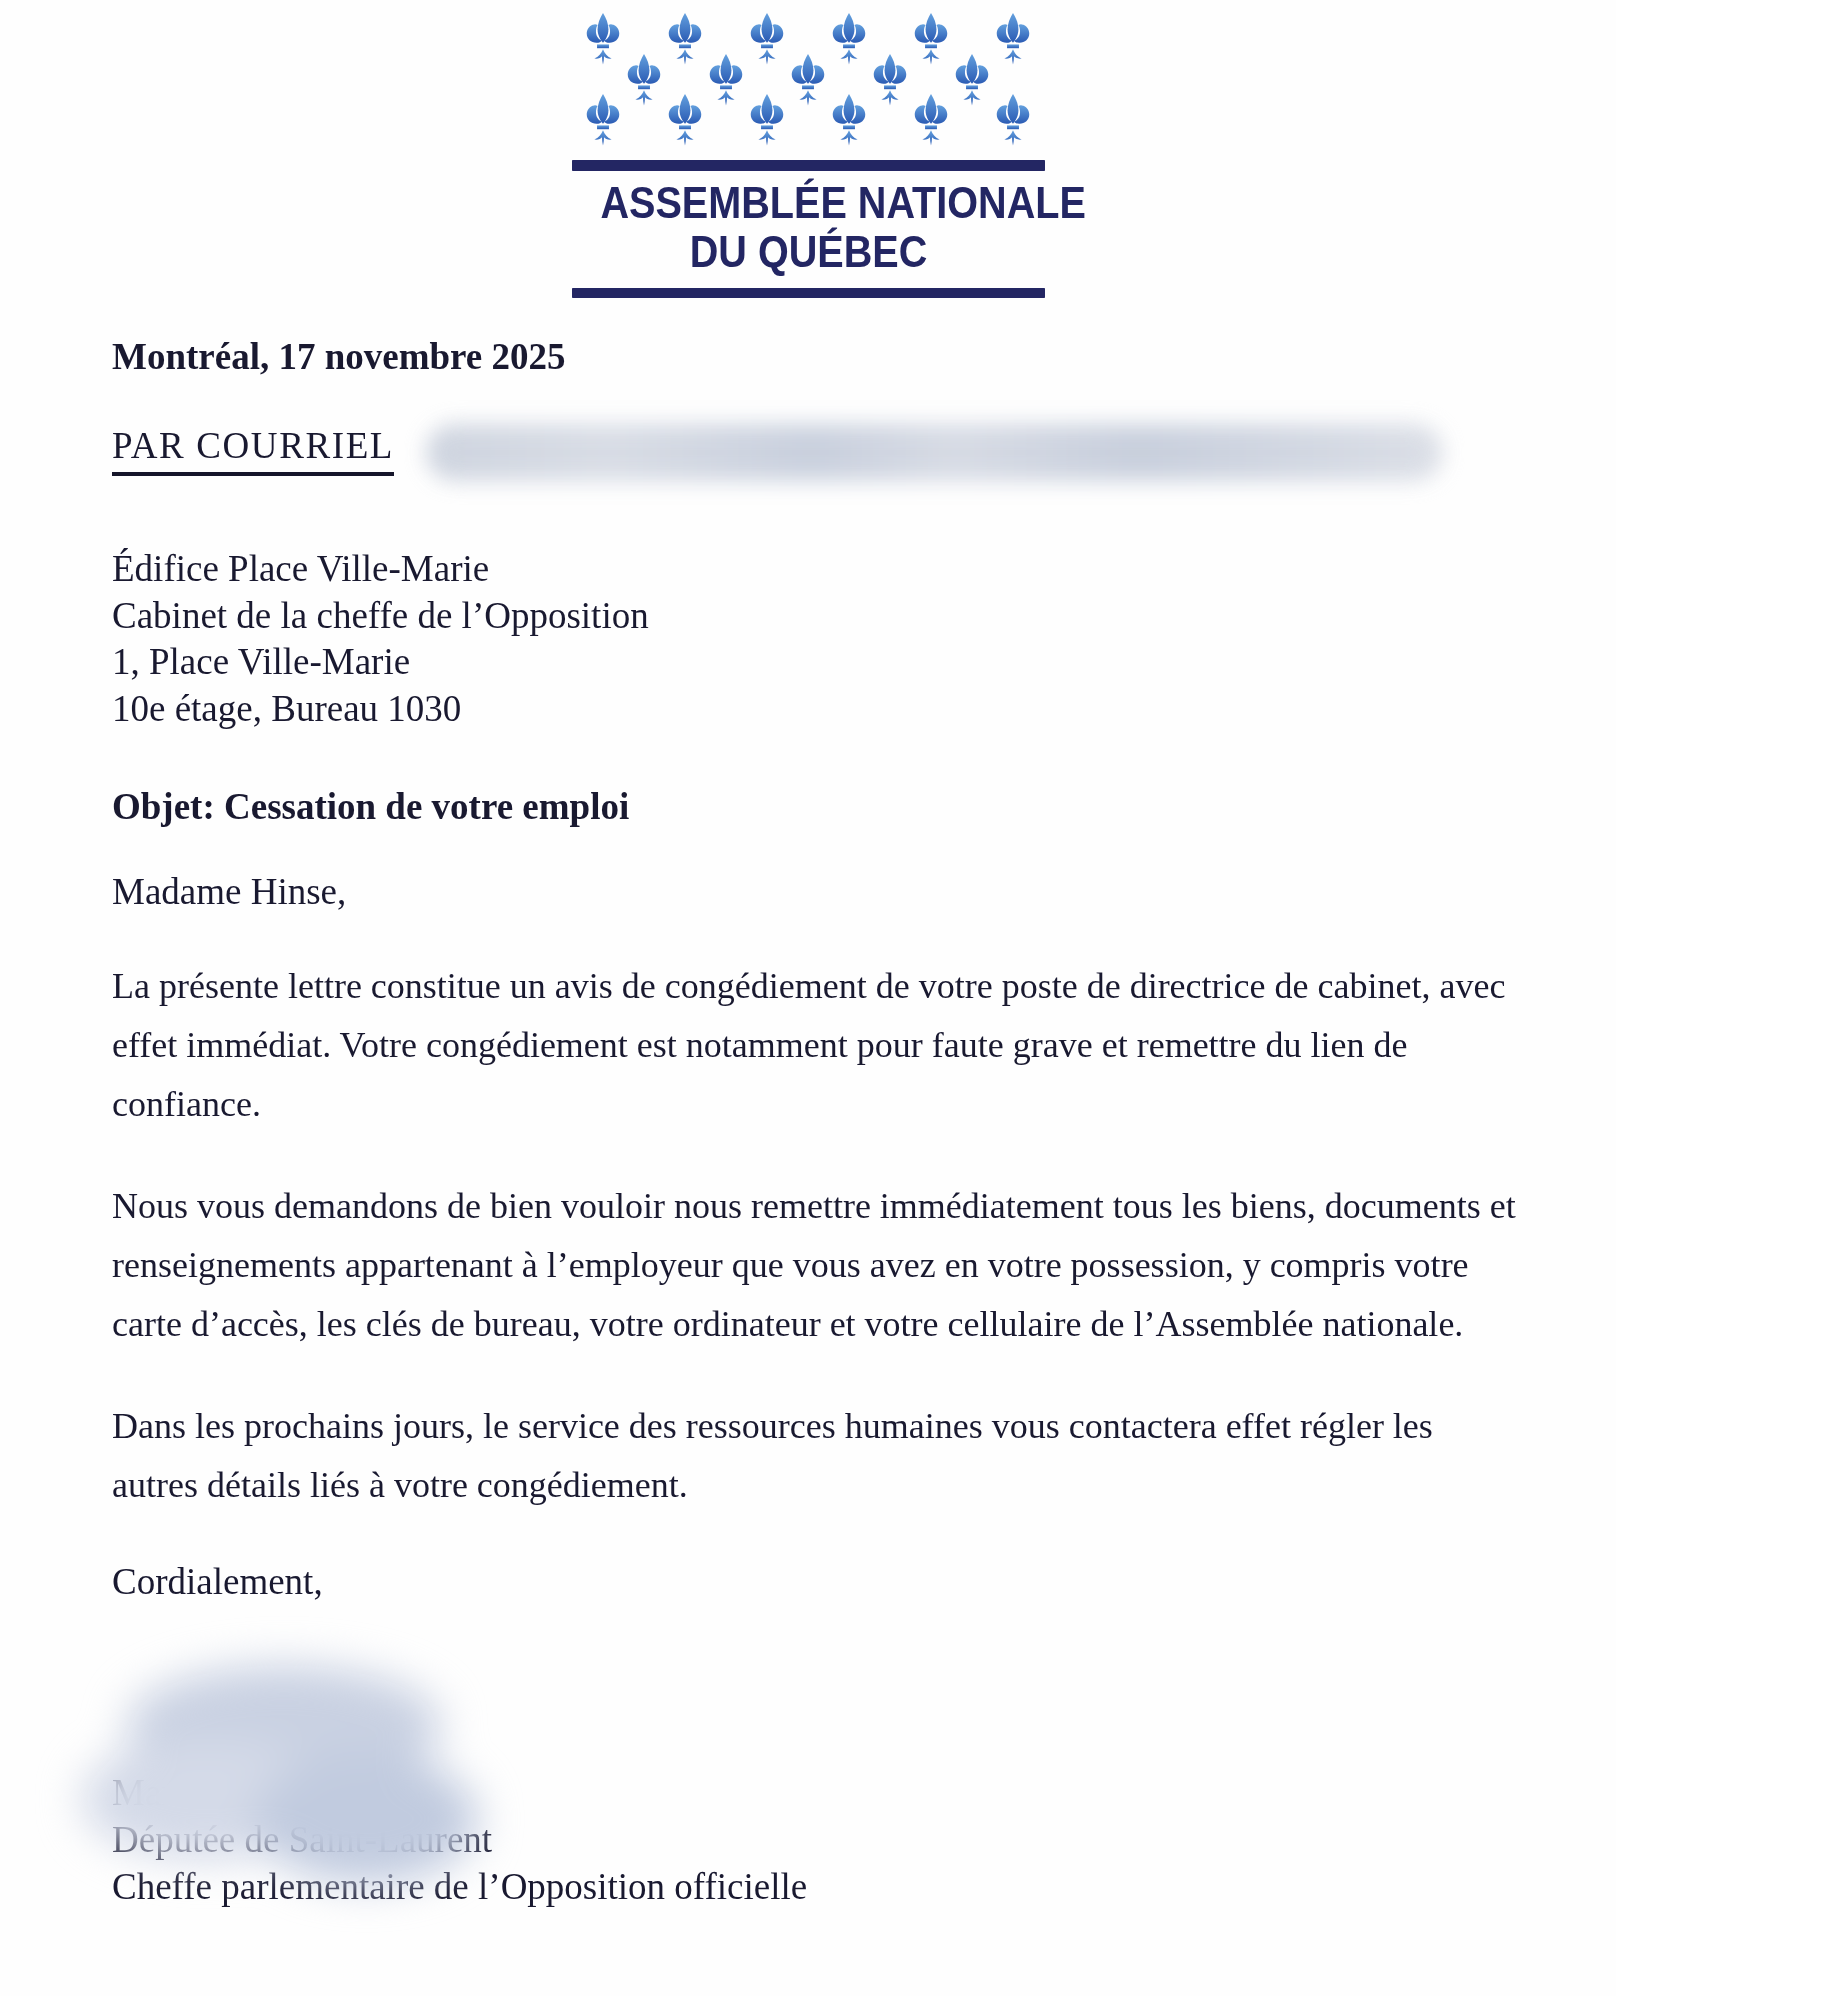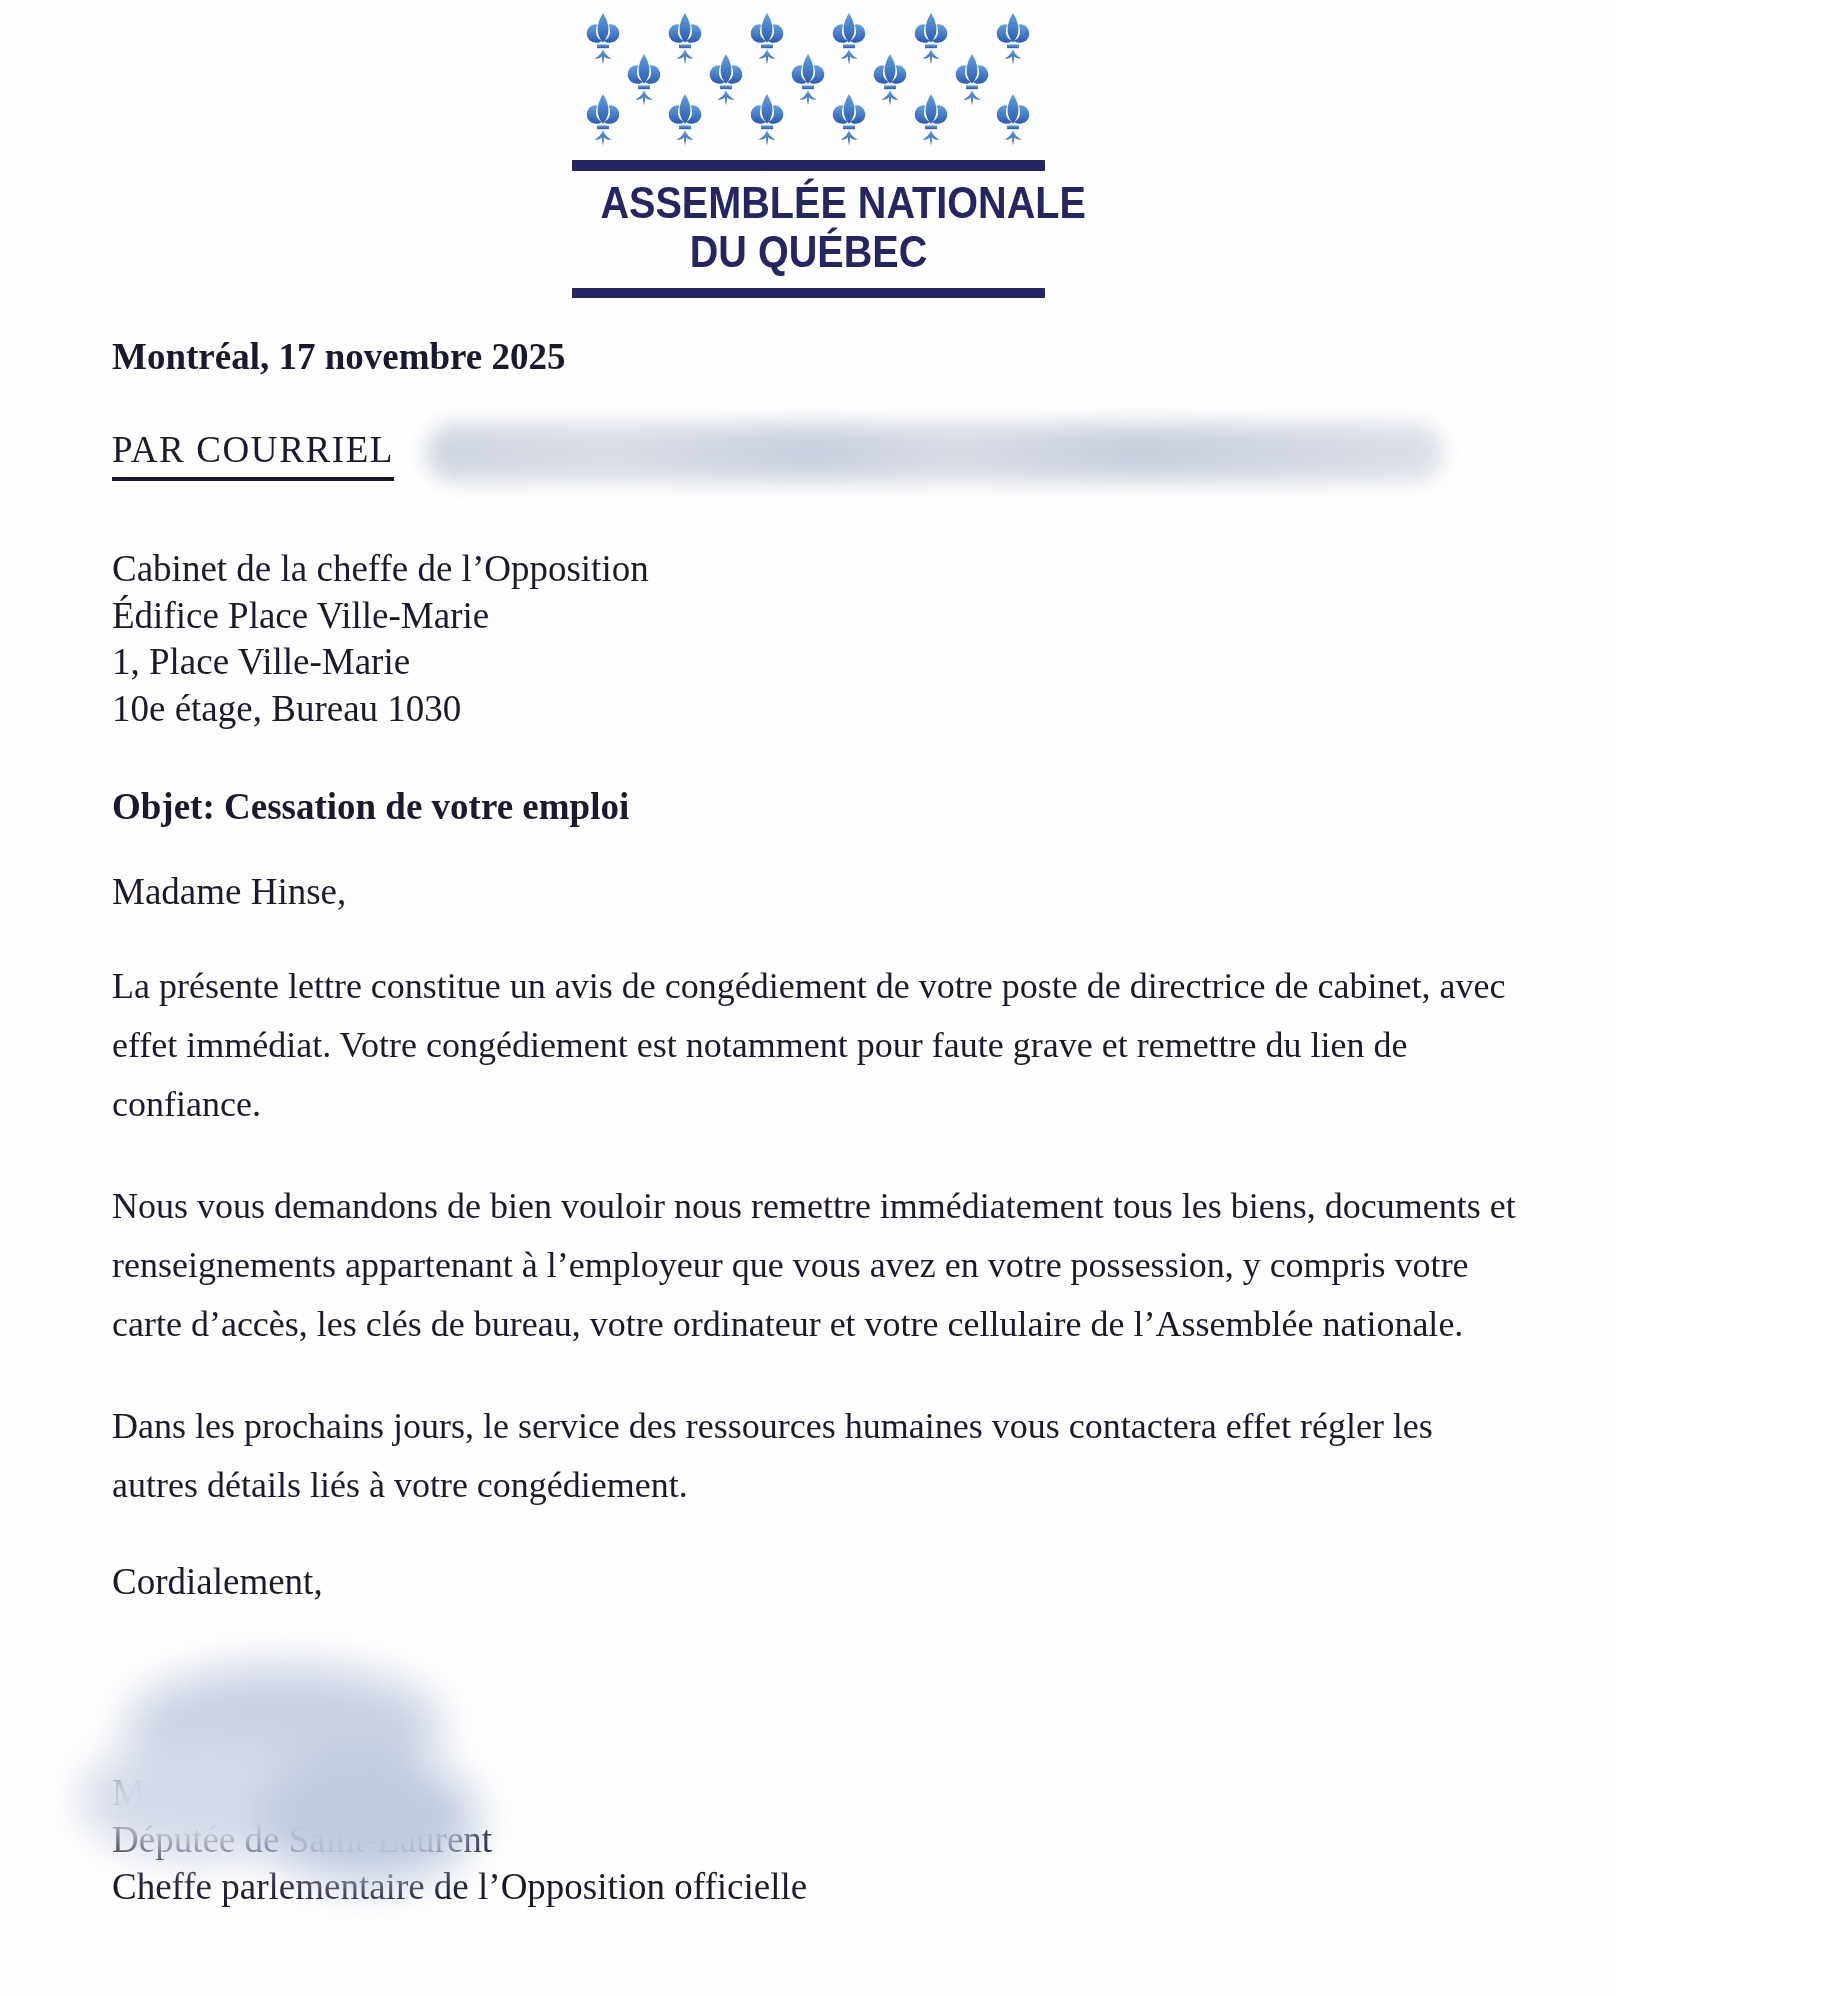--- a/index.html
+++ b/index.html
@@ -21,21 +21,21 @@
   .bar-bottom { margin-top:13.8px; }
   .org-name {
     font-family:"Liberation Sans", sans-serif; font-weight:bold;
     color:#232663; font-size:45px; line-height:1.0;
     transform:scaleX(0.88); white-space:nowrap;
   }
   .org-name2 { margin-top:4px; }
   
   .content { padding:0 89px 0 112px; }
   .dateline { margin-top:37px; font-size:37px; font-weight:bold; }
-  .delivery { margin-top:41px; font-size:37px; display:flex; align-items:flex-end; }
+  .delivery { margin-top:41px; font-size:37px; display:flex; align-items:center; }
   .delivery-label {
     border-bottom:4px solid #15152a; padding-bottom:5.7px; letter-spacing:1.6px;
     white-space:nowrap;
   }
   .email-blur {
     display:inline-block; width:1017px; height:57px; margin-left:32px; margin-top:4.9px;
     border-radius:29px;
     background:linear-gradient(90deg,#c6cdda 0%,#d2d7e1 18%,#c0c8d8 38%,#d0d5e0 52%,#bfc7d7 70%,#ccd2de 88%,#d6dae3 100%);
     filter:blur(10.5px); opacity:0.85;
   }
@@ -144,22 +144,22 @@
 
   <main class="content">
     <p class="dateline">Montréal, 17 novembre 2025</p>
 
     <div class="delivery">
       <span class="delivery-label">PAR COURRIEL</span>
       <span class="email-blur"></span>
     </div>
 
     <div class="addressee">
+      <div>Édifice Place Ville-Marie</div>
       <div>Cabinet de la cheffe de l’Opposition</div>
-      <div>Édifice Place Ville-Marie</div>
       <div>1, Place Ville-Marie</div>
       <div>10e étage, Bureau 1030</div>
     </div>
 
     <p class="subject">Objet: Cessation de votre emploi</p>
     <p class="salutation">Madame Hinse,</p>
 
     <p class="para">La présente lettre constitue un avis de congédiement de votre poste de directrice de cabinet, avec effet immédiat. Votre congédiement est notamment pour faute grave et remettre du lien de confiance.</p>
     <p class="para">Nous vous demandons de bien vouloir nous remettre immédiatement tous les biens, documents et renseignements appartenant à l’employeur que vous avez en votre possession, y compris votre carte d’accès, les clés de bureau, votre ordinateur et votre cellulaire de l’Assemblée nationale.</p>
     <p class="para">Dans les prochains jours, le service des ressources humaines vous contactera effet régler les autres détails liés à votre congédiement.</p>

